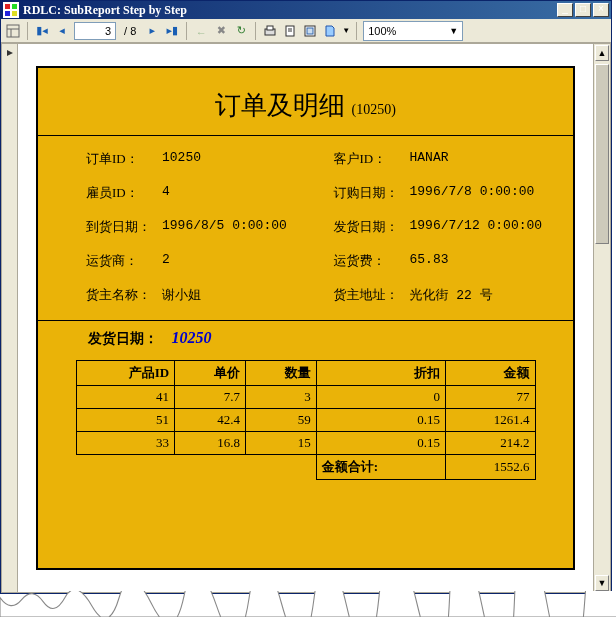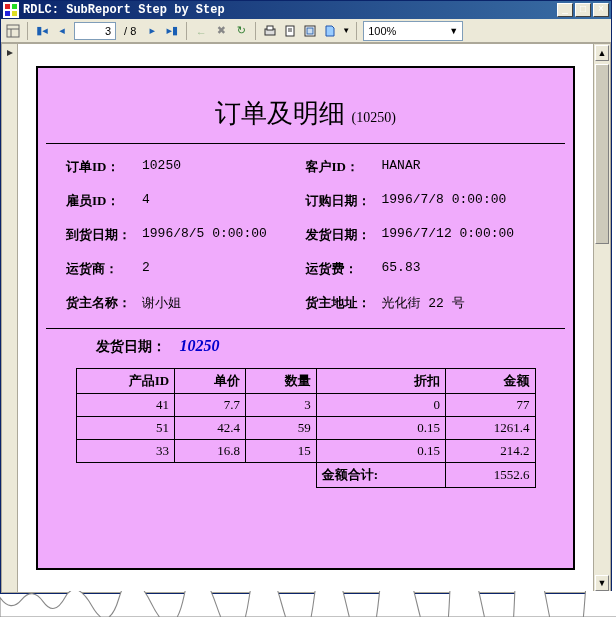--- a/index.html
+++ b/index.html
@@ -32,21 +32,21 @@
   .titlebar .appicon {
     width: 16px; height: 16px;
     background: #fff;
     margin-right: 4px;
     position: relative;
   }
   .titlebar .appicon::before {
     content:""; position:absolute; left:2px; top:2px;
     width:5px; height:5px; background:#d22; box-shadow:7px 0 #2d2, 0 7px #22d, 7px 7px #dd2;
   }
-  .titlebar .title { flex: 1; font-weight: bold; font-family: Liberation Mono, monospace; }
+  .titlebar .title { flex: 1; font-weight: bold; font-family: Liberation Serif, serif; }
   .winbtns { display:flex; gap:2px; }
   .winbtn {
     width:16px; height:14px; background:#ece9d8; border:1px solid #fff;
     border-right-color:#404040; border-bottom-color:#404040;
     font-size:10px; line-height:10px; text-align:center;
     font-family: "Marlett","Arial",sans-serif;
   }
   .toolbar {
     background: #ece9d8;
     height: 28px;
@@ -95,41 +95,41 @@
   }
   .scrollbar-v .arrowup, .scrollbar-v .arrowdn {
     position:absolute; left:1px; width:14px; height:16px; background:#ece9d8;
     border:1px solid #fff; border-right-color:#808080; border-bottom-color:#808080;
     font-size:9px; text-align:center; line-height:14px;
   }
   .scrollbar-v .arrowup { top:1px; }
   .scrollbar-v .arrowdn { bottom:1px; }
   .report {
     border:2px solid #000;
-    padding: 8px;
+    padding: 0;
     height:504px;
-    background:#f0abfc;
+    background:#eab308;
   }
   .report-title {
     text-align:center;
     font-size:26px;
     padding: 20px 0 12px;
     font-family:"SimSun","宋体",serif;
   }
   .report-title .sub { font-size:14px; }
   .hr { border-top:1.5px solid #000; margin:0; }
   .fields {
     display:grid;
     grid-template-columns: 1fr 1fr;
     padding: 14px 20px 16px;
     row-gap: 16px;
     font-size:13px;
   }
   .field { display:flex; }
-  .field .label { width:70px; font-weight:bold; white-space:nowrap; }
+  .field .label { width:70px; font-weight:normal; white-space:nowrap;margin-left:28px; }
   .field .value { padding-left:6px; font-family:"SimSun","Courier New",monospace; }
   .subheader {
     padding: 8px 0 8px 50px;
     font-size:14px;
   }
   .subheader .lbl { font-weight:bold; }
   .subheader .val { color:#0000cc; font-style:italic; font-weight:bold; font-size:16px; padding-left:10px;}
   table.detail {
     border-collapse:collapse;
     margin: 4px auto 0;

